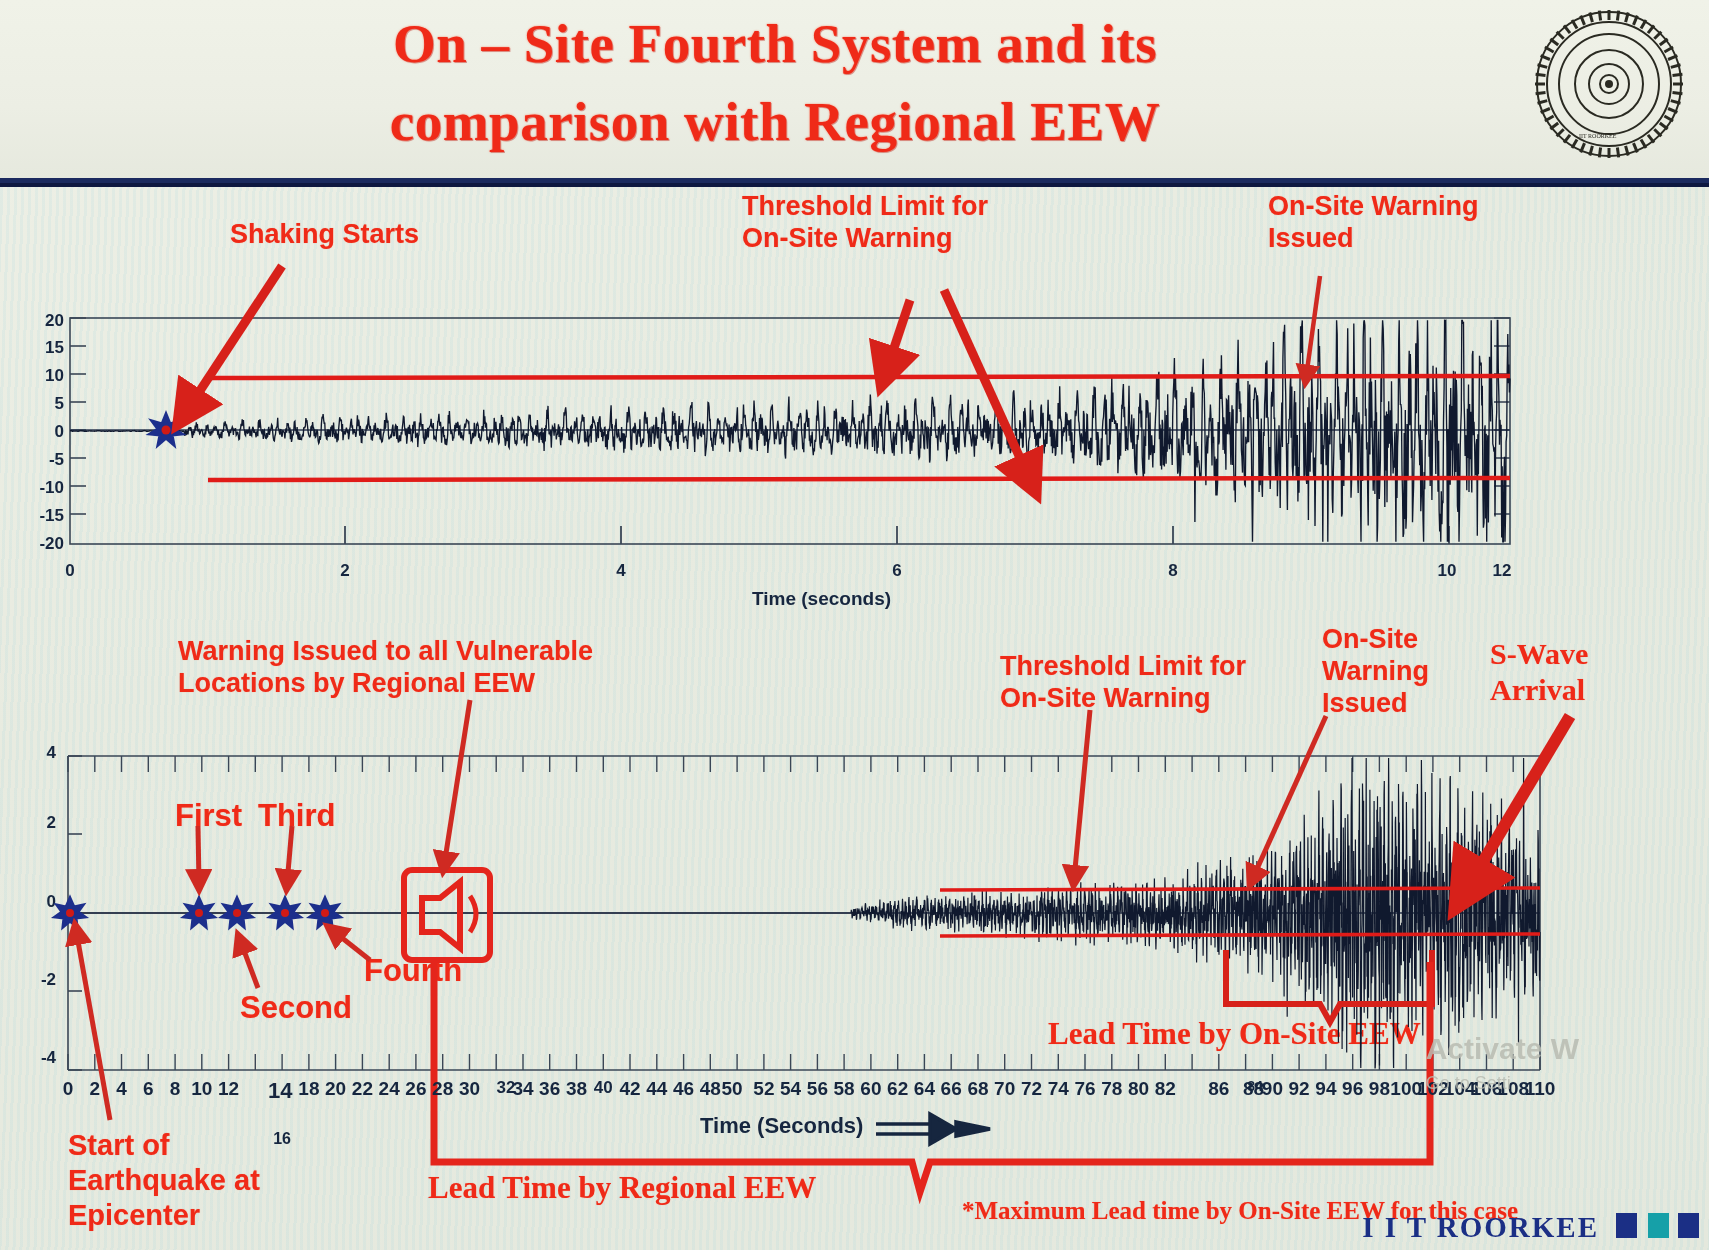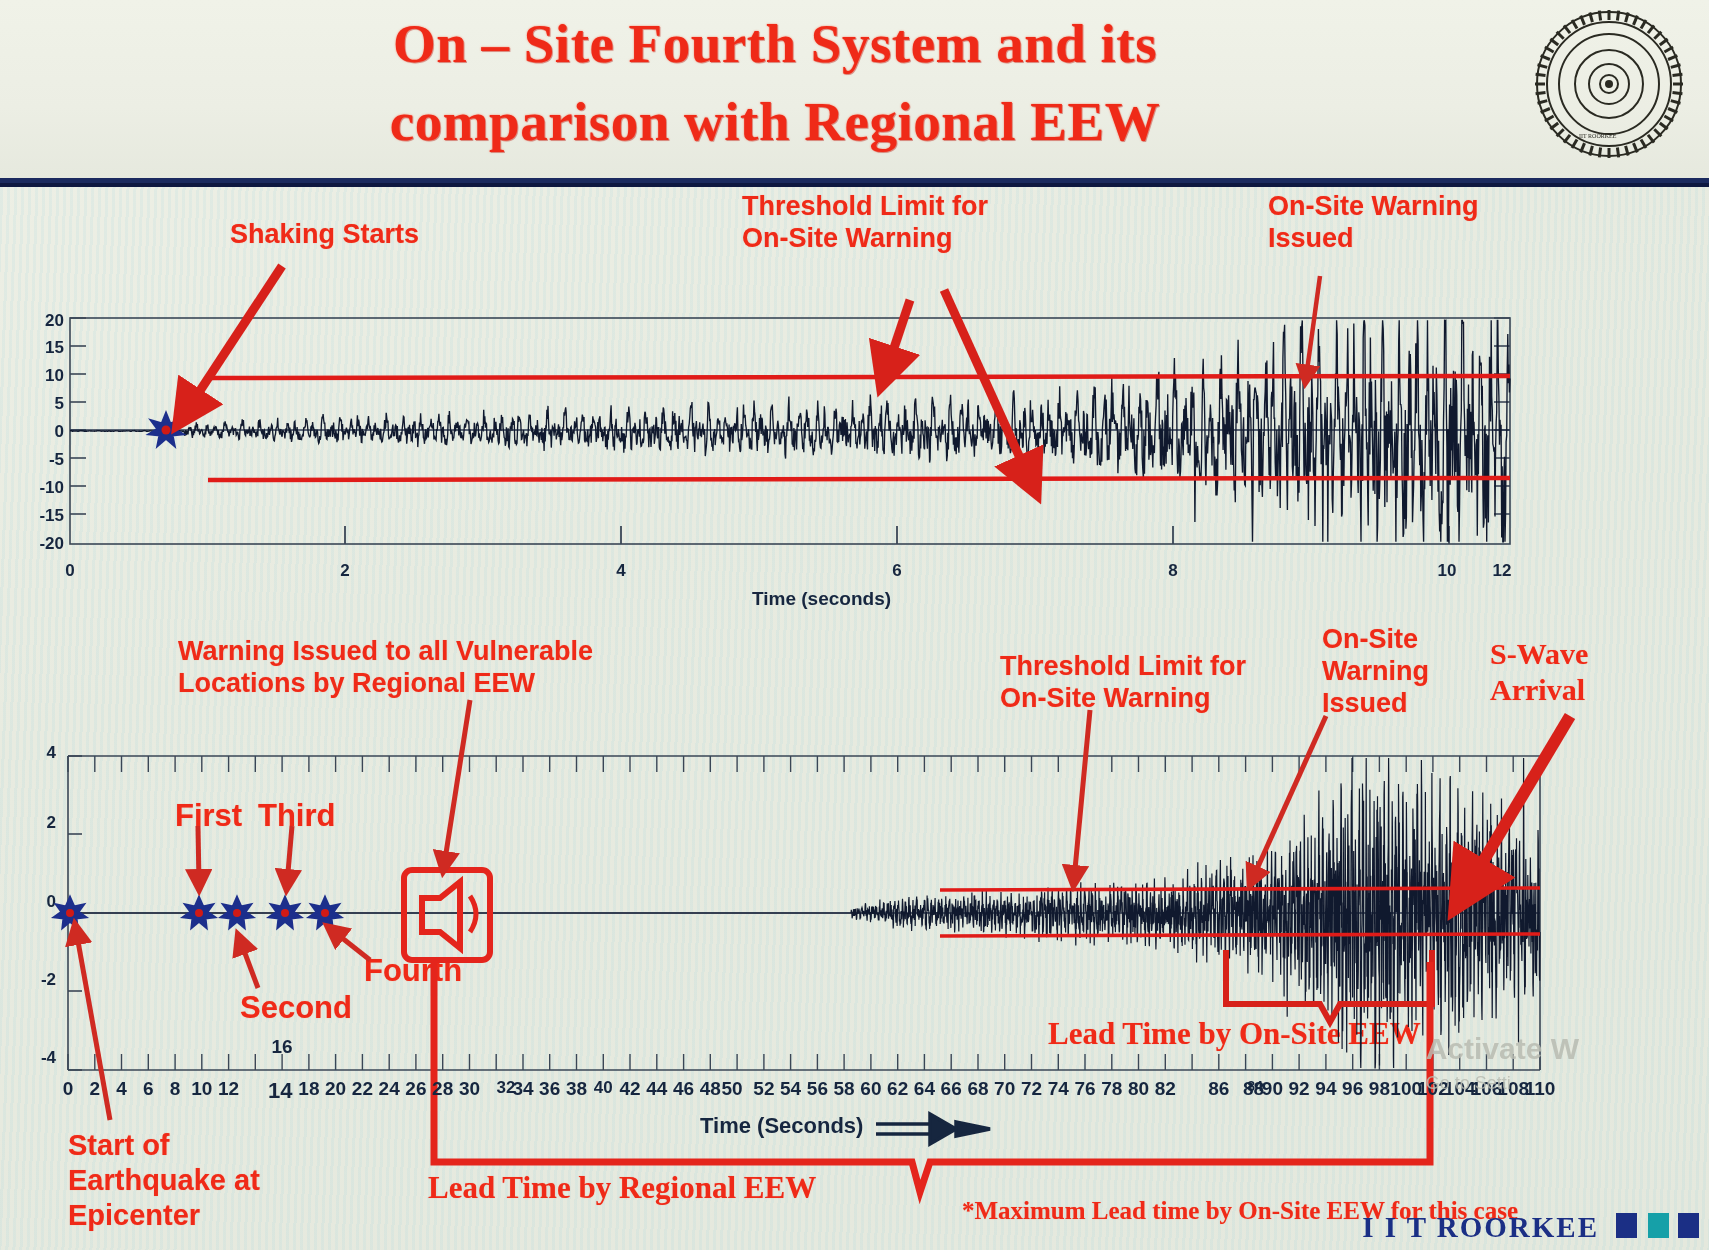--- a/index.html
+++ b/index.html
@@ -422,21 +422,21 @@
 
   <div id="c2labels">
       <div class="tk" style="left:51.0px;top:1078px;width:34px;font-size:19px;">0</div>
       <div class="tk" style="left:77.8px;top:1078px;width:34px;font-size:19px;">2</div>
       <div class="tk" style="left:104.5px;top:1078px;width:34px;font-size:19px;">4</div>
       <div class="tk" style="left:131.3px;top:1078px;width:34px;font-size:19px;">6</div>
       <div class="tk" style="left:158.1px;top:1078px;width:34px;font-size:19px;">8</div>
       <div class="tk" style="left:184.8px;top:1078px;width:34px;font-size:19px;">10</div>
       <div class="tk" style="left:211.6px;top:1078px;width:34px;font-size:19px;">12</div>
       <div class="tk" style="left:238.3px;top:1078px;width:34px;font-size:22px;margin-left:25px;">14</div>
-      <div class="tk" style="left:265.1px;top:1036px;width:34px;font-size:19px;">16</div>
+      <div class="tk" style="left:265.1px;top:1130px;width:34px;font-size:16px;">16</div>
       <div class="tk" style="left:291.9px;top:1078px;width:34px;font-size:19px;">18</div>
       <div class="tk" style="left:318.6px;top:1078px;width:34px;font-size:19px;">20</div>
       <div class="tk" style="left:345.4px;top:1078px;width:34px;font-size:19px;">22</div>
       <div class="tk" style="left:372.2px;top:1078px;width:34px;font-size:19px;">24</div>
       <div class="tk" style="left:398.9px;top:1078px;width:34px;font-size:19px;">26</div>
       <div class="tk" style="left:425.7px;top:1078px;width:34px;font-size:19px;">28</div>
       <div class="tk" style="left:452.5px;top:1078px;width:34px;font-size:19px;">30</div>
       <div class="tk" style="left:489px;top:1078px;width:34px;font-size:17px;">32</div>
       <div class="tk" style="left:506.0px;top:1078px;width:34px;font-size:19px;">34</div>
       <div class="tk" style="left:532.7px;top:1078px;width:34px;font-size:19px;">36</div>

